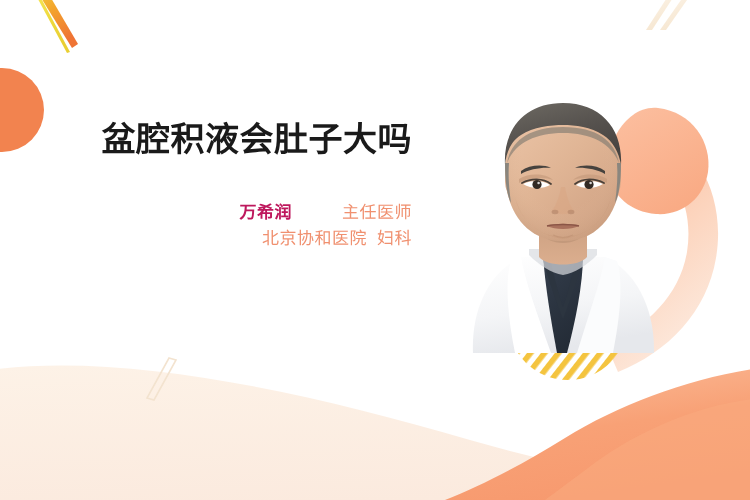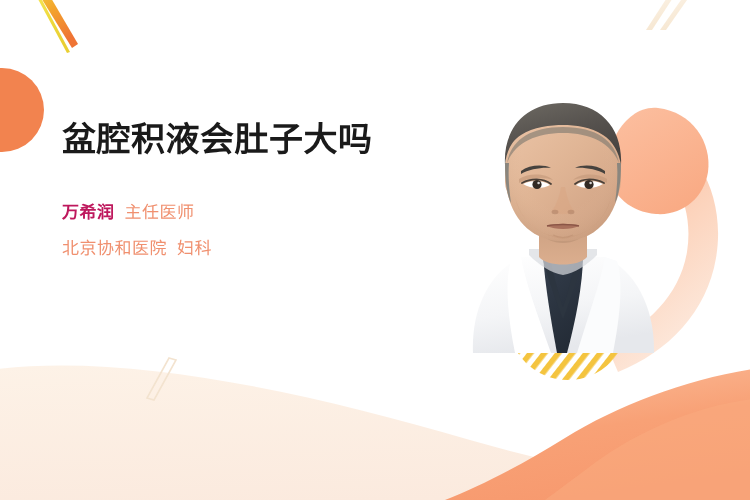--- a/index.html
+++ b/index.html
@@ -29,20 +29,21 @@
     pointer-events: none;
   }
 
   
   .text-block {
     position: absolute;
     left: 62px;
     top: 118px;
     width: 350px;
     z-index: 6;
+    text-align: right;
   }
 
   .title {
     font-size: 34px;
     line-height: 1.28;
     font-weight: 700;
     color: #1a1a1a;
     letter-spacing: 0.5px;
     margin: 0;
     white-space: normal;
@@ -56,24 +57,25 @@
     white-space: nowrap;
   }
   .doc-name {
     font-weight: 700;
     color: #be185d;
     margin-right: 10px;
   }
   .doc-title {
     font-weight: 400;
     color: #f0906f;
+    margin-left: 40px;
   }
 
   .affil {
-    margin-top: 10px;
+    margin-top: 0;
     font-size: 17px;
     line-height: 1.55;
     letter-spacing: 0.5px;
     color: #f0906f;
     white-space: nowrap;
   }
   .affil-dept { margin-left: 10px; }
 
   
   .portrait {

